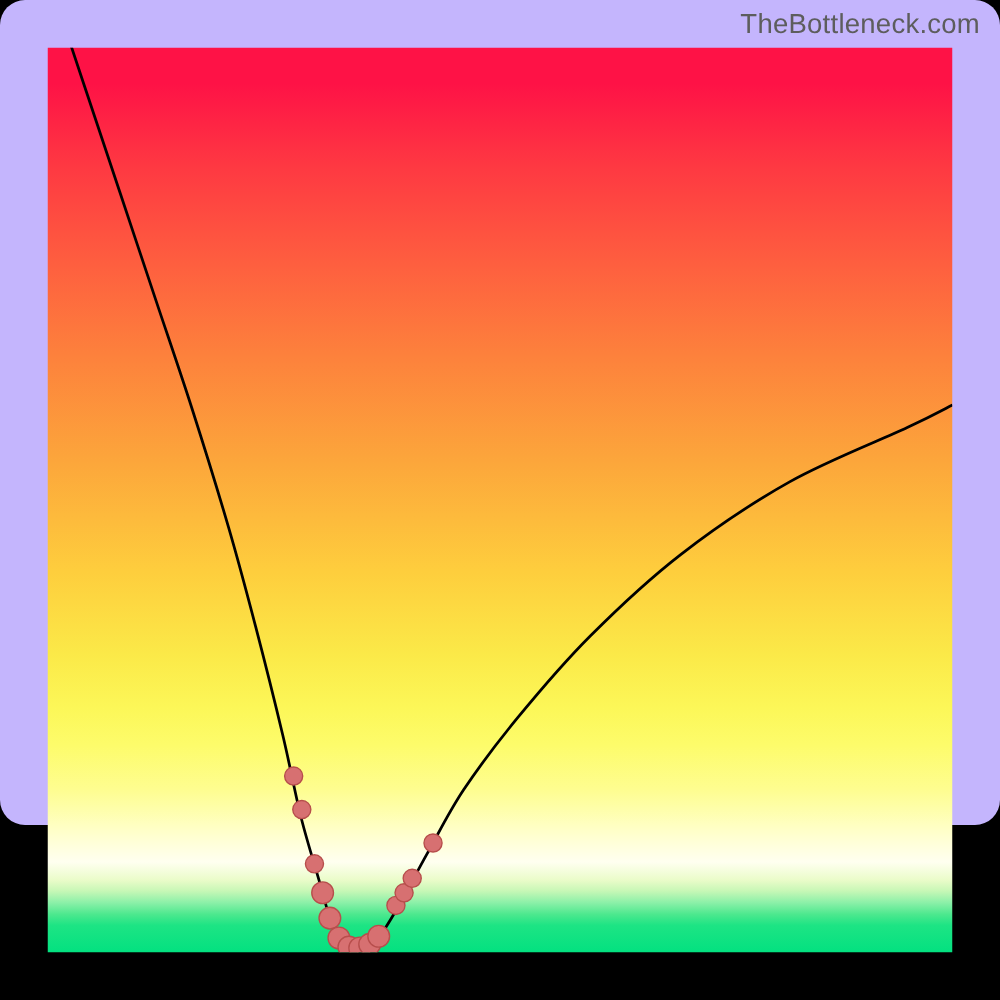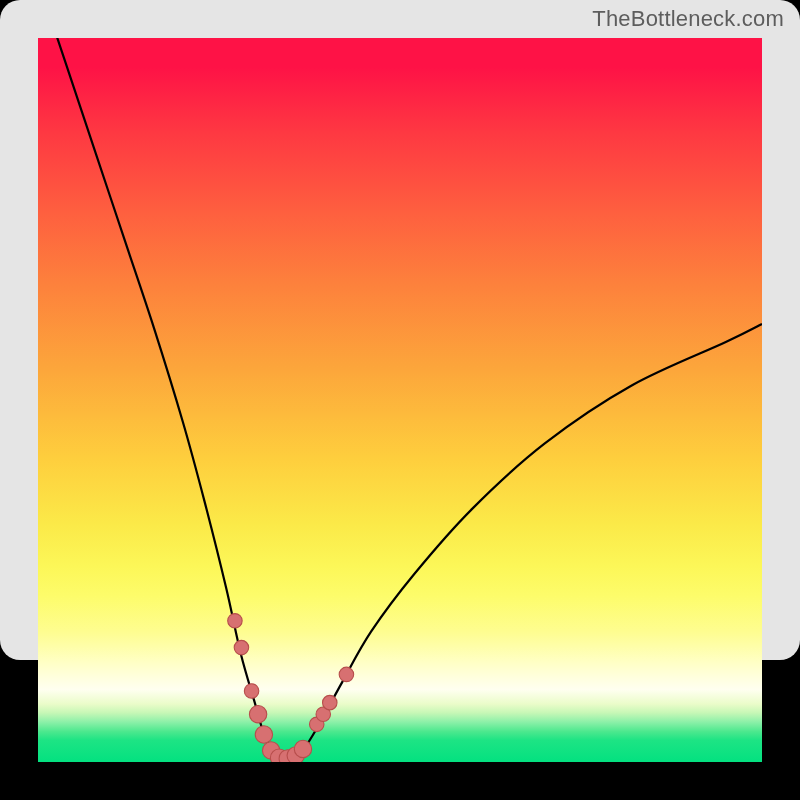--- a/index.html
+++ b/index.html
@@ -8,21 +8,21 @@
     width: 800px;
     height: 800px;
     background: #000;
     font-family: Arial, Helvetica, sans-serif;
     overflow: hidden;
   }
   .frame {
     position: relative;
     width: 800px;
     height: 660px;
-    background: #e5e5e5;
+    background: #c4b5fd;
     border-radius: 20px;
   }
   .plot {
     position: absolute;
     left: 38px;
     top: 38px;
     width: 724px;
     height: 724px;
     overflow: hidden;
   }

